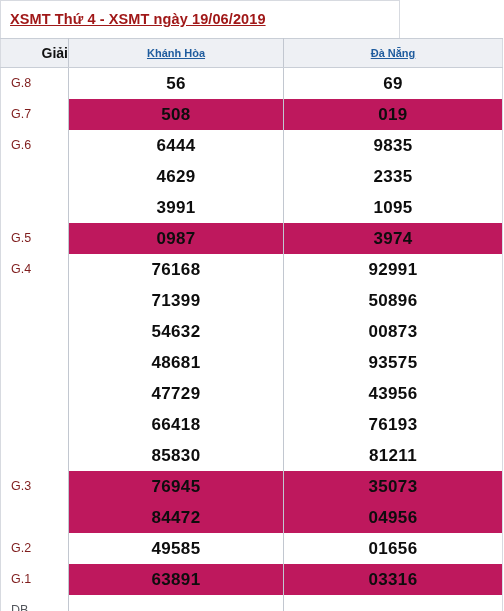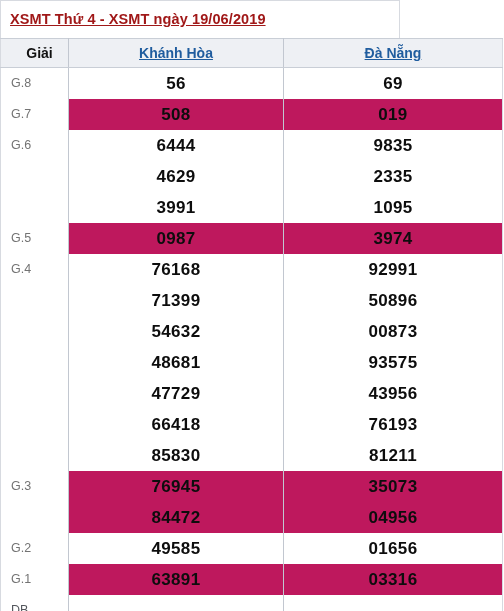--- a/index.html
+++ b/index.html
@@ -64,40 +64,40 @@
   tr.head-row th {
     height: 28px;
     background: #eef0f4;
     border-top: 1px solid #c9ced6;
     border-bottom: 1px solid #c9ced6;
   }
   tr.head-row th.prize-head {
     color: #111111;
     font-size: 14px;
     font-weight: bold;
-    text-align: center;
+    text-align: right;
     padding-left: 10px;
     border-right: 1px solid #c2c7d0;
   }
   tr.head-row th.prov-head {
     color: #1f5c9e;
-    font-size: 14px;
+    font-size: 11px;
     font-weight: bold;
     text-align: center;
     text-decoration: underline;
   }
   tr.head-row th.prov-head.sep {
     border-right: 1px solid #c2c7d0;
   }
 
   
   tbody tr { height: 31px; }
 
   td.prize-cell {
-    color: #737373;
+    color: #7f1d1d;
     font-size: 12.5px;
     text-align: left;
     padding-left: 10px;
     border-right: 1px solid #c2c7d0;
     vertical-align: top;
     padding-top: 8px;
   }
   td.num-cell {
     text-align: center;
     font-size: 17px;

